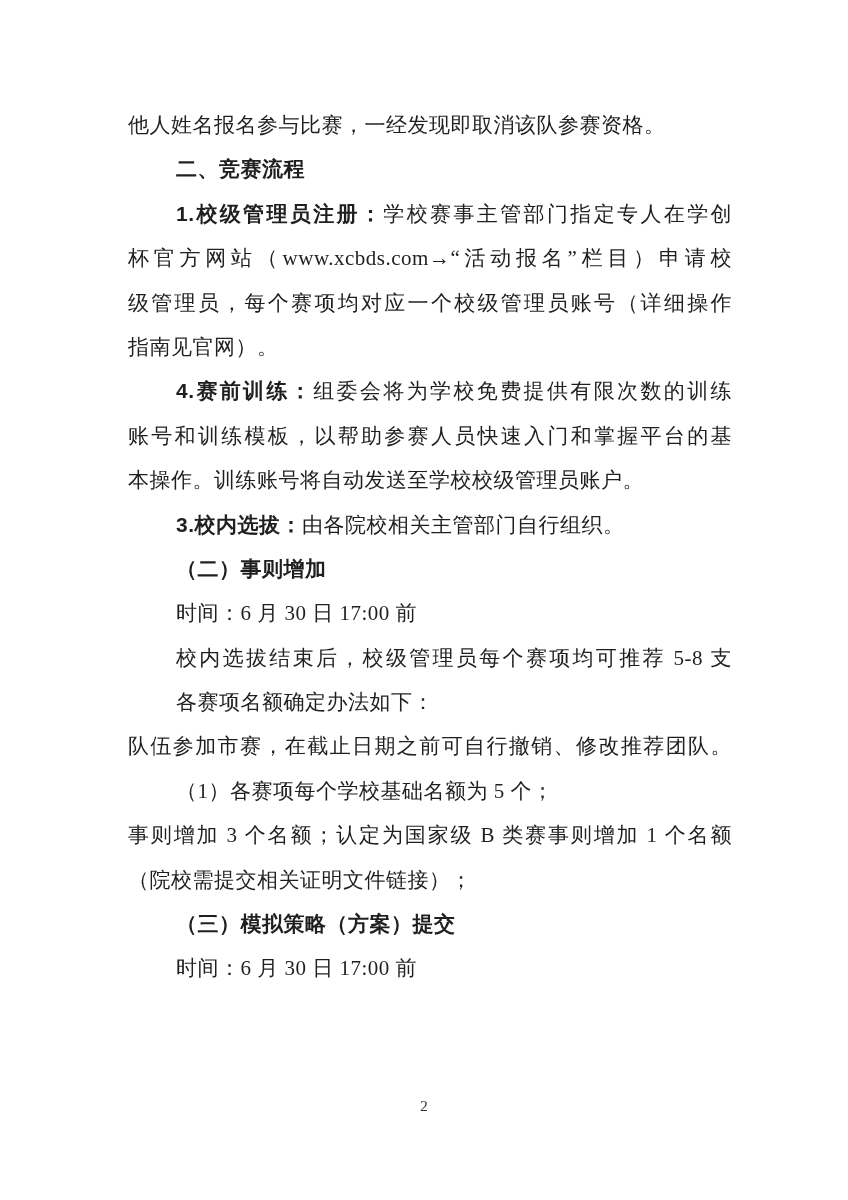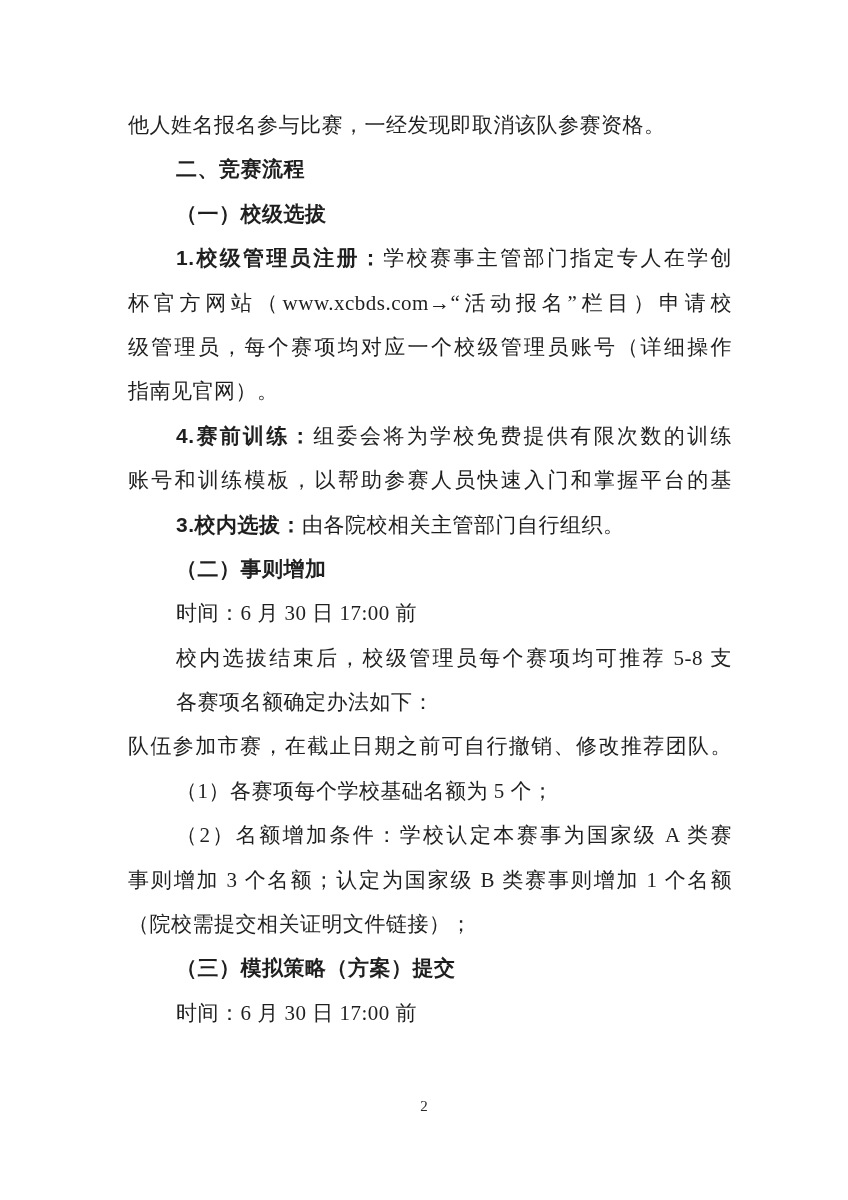--- a/index.html
+++ b/index.html
@@ -54,34 +54,33 @@
     color: #2a2a2a;
   }
 </style>
 </head>
 <body>
 
 <div class="page">
   <div class="doc-content">
       <div class="doc-line"><span>他人姓名报名参与比赛，一经发现即取消该队参赛资格。</span></div>
       <div class="doc-line heading indent"><span class="bold">二、竞赛流程</span></div>
-      <div class="doc-line heading indent"><span class="bold">（一）校级选拔</span></div>
       <div class="doc-line indent stretch"><span class="bold">1.校级管理员注册：</span><span>学校赛事主管部门指定专人在学创</span></div>
       <div class="doc-line stretch"><span>杯官方网站（www.xcbds.com→“活动报名”栏目）申请校</span></div>
       <div class="doc-line stretch"><span>级管理员，每个赛项均对应一个校级管理员账号（详细操作</span></div>
       <div class="doc-line"><span>指南见官网）。</span></div>
       <div class="doc-line indent stretch"><span class="bold">4.赛前训练：</span><span>组委会将为学校免费提供有限次数的训练</span></div>
       <div class="doc-line stretch"><span>账号和训练模板，以帮助参赛人员快速入门和掌握平台的基</span></div>
+      <div class="doc-line"><span>本操作。训练账号将自动发送至学校校级管理员账户。</span></div>
       <div class="doc-line indent"><span class="bold">3.校内选拔：</span><span>由各院校相关主管部门自行组织。</span></div>
       <div class="doc-line heading indent"><span class="bold">（二）事则增加</span></div>
       <div class="doc-line indent"><span>时间：6 月 30 日 17:00 前</span></div>
       <div class="doc-line indent stretch"><span>校内选拔结束后，校级管理员每个赛项均可推荐 5-8 支</span></div>
       <div class="doc-line indent"><span>各赛项名额确定办法如下：</span></div>
       <div class="doc-line stretch"><span>队伍参加市赛，在截止日期之前可自行撤销、修改推荐团队。</span></div>
       <div class="doc-line indent"><span>（1）各赛项每个学校基础名额为 5 个；</span></div>
-      <div class="doc-line indent stretch"><span>（2）名额增加条件：学校认定本赛事为国家级 A 类赛</span></div>
       <div class="doc-line stretch"><span>事则增加 3 个名额；认定为国家级 B 类赛事则增加 1 个名额</span></div>
       <div class="doc-line"><span>（院校需提交相关证明文件链接）；</span></div>
       <div class="doc-line heading indent"><span class="bold">（三）模拟策略（方案）提交</span></div>
       <div class="doc-line indent"><span>时间：6 月 30 日 17:00 前</span></div>
     </div>
   <div class="page-number">2</div>
 </div>
 
 </body></html>

